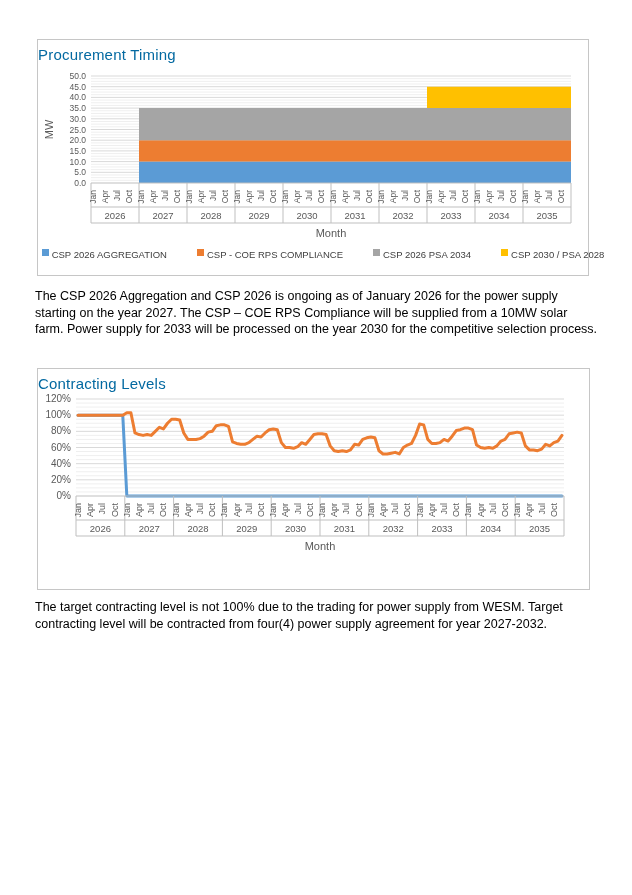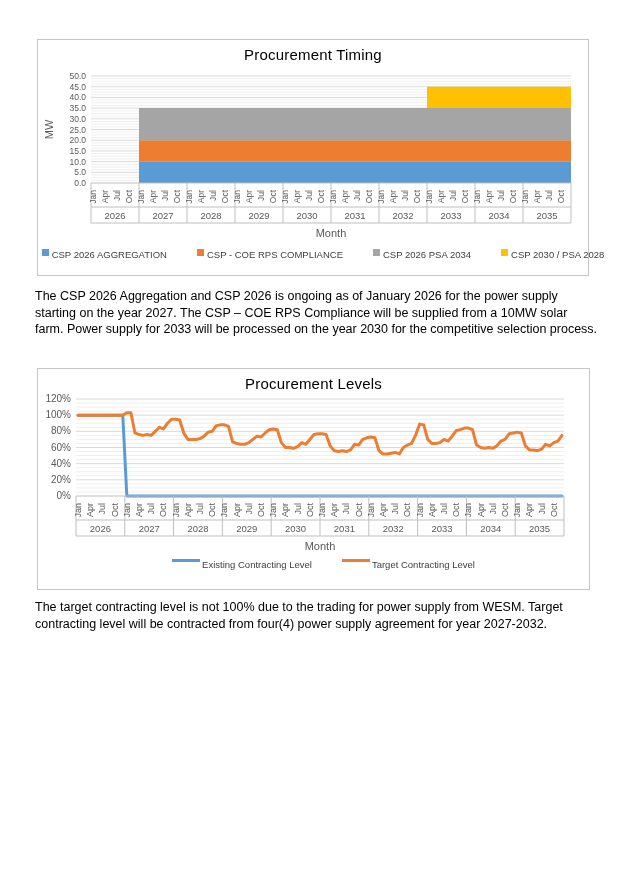--- a/index.html
+++ b/index.html
@@ -6,22 +6,22 @@
   body{
     position:relative;width:632px;height:895px;
     font-family:"Liberation Sans",sans-serif;color:#1a1a1a;overflow:hidden;
   }
   .chart-box{
     position:absolute;background:#ffffff;border:1px solid #c6c6c6;box-sizing:border-box;
   }
   #chart1{left:37px;top:39px;width:552px;height:237px;}
   #chart2{left:37px;top:368px;width:553px;height:222px;}
   .chart-title{
-    position:absolute;top:6px;left:0;right:0;text-align:center;
-    font-size:15px;color:#000000;letter-spacing:0.2px;
+    position:absolute;top:6px;left:0;right:0;text-align:left;
+    font-size:15px;color:#0369a1;letter-spacing:0.2px;
   }
   .chart-svg{position:absolute;left:0;top:0;}
   svg text{font-family:"Liberation Sans",sans-serif;}
   .legend{
     position:absolute;left:0;right:0;display:flex;justify-content:center;align-items:center;
     font-size:9.5px;color:#404040;white-space:nowrap;
   }
   #legend1{top:209px;}
   #legend2{top:190px;}
   .lg-item{display:inline-flex;align-items:flex-start;margin:0 5px;padding-left:20px;}
@@ -180,21 +180,21 @@
       <span class="lg-item">
         <span class="sw-square" style="background: rgb(255, 192, 0);"></span>
         <span>CSP 2030 / PSA 2028</span>
       </span>
     </div>
 </div>
 
 <p id="para1" class="para">The CSP 2026 Aggregation and CSP 2026 is ongoing as of January 2026 for the power supply starting on the year 2027. The CSP – COE RPS Compliance will be supplied from a 10MW solar farm. Power supply for 2033 will be processed on the year 2030 for the competitive selection process.</p>
 
 <div id="chart2" class="chart-box">
-  <div class="chart-title">Procurement Levels</div>
+  <div class="chart-title">Contracting Levels</div>
   <div id="svg2">
       <svg class="chart-svg" width="552" height="186">
         <line x1="38" y1="122.95833333333333" x2="526" y2="122.95833333333333" stroke="#EFEFEF" stroke-width="1"></line>
         <line x1="38" y1="118.91666666666667" x2="526" y2="118.91666666666667" stroke="#EFEFEF" stroke-width="1"></line>
         <line x1="38" y1="114.875" x2="526" y2="114.875" stroke="#EFEFEF" stroke-width="1"></line>
         <line x1="38" y1="106.79166666666666" x2="526" y2="106.79166666666666" stroke="#EFEFEF" stroke-width="1"></line>
         <line x1="38" y1="102.75" x2="526" y2="102.75" stroke="#EFEFEF" stroke-width="1"></line>
         <line x1="38" y1="98.70833333333333" x2="526" y2="98.70833333333333" stroke="#EFEFEF" stroke-width="1"></line>
         <line x1="38" y1="90.625" x2="526" y2="90.625" stroke="#EFEFEF" stroke-width="1"></line>
         <line x1="38" y1="86.58333333333333" x2="526" y2="86.58333333333333" stroke="#EFEFEF" stroke-width="1"></line>
@@ -283,25 +283,15 @@
         <text x="470.0333333333333" y="134" text-anchor="end" font-size="9" fill="#595959" transform="rotate(-90 470.0333333333333 134)">Oct</text>
         <text x="452.79999999999995" y="163" text-anchor="middle" font-size="9.5" fill="#595959">2034</text>
         <text x="482.2333333333333" y="134" text-anchor="end" font-size="9" fill="#595959" transform="rotate(-90 482.2333333333333 134)">Jan</text>
         <text x="494.4333333333333" y="134" text-anchor="end" font-size="9" fill="#595959" transform="rotate(-90 494.4333333333333 134)">Apr</text>
         <text x="506.6333333333333" y="134" text-anchor="end" font-size="9" fill="#595959" transform="rotate(-90 506.6333333333333 134)">Jul</text>
         <text x="518.8333333333333" y="134" text-anchor="end" font-size="9" fill="#595959" transform="rotate(-90 518.8333333333333 134)">Oct</text>
         <text x="501.59999999999997" y="163" text-anchor="middle" font-size="9.5" fill="#595959">2035</text>
         <text x="282" y="181" text-anchor="middle" font-size="11" fill="#595959">Month</text>
       </svg>
     </div>
-  <div id="legend2" class="legend">
-      <span class="lg-item">
-        <span class="sw-line" style="background: rgb(91, 155, 213);"></span>
-        <span>Existing Contracting Level</span>
-      </span>
-      <span class="lg-item">
-        <span class="sw-line" style="background: rgb(237, 125, 49);"></span>
-        <span>Target Contracting Level</span>
-      </span>
-    </div>
 </div>
 
 <p id="para2" class="para">The target contracting level is not 100% due to the trading for power supply from WESM. Target contracting level will be contracted from four(4) power supply agreement for year 2027-2032.</p>
 
 </body></html>

